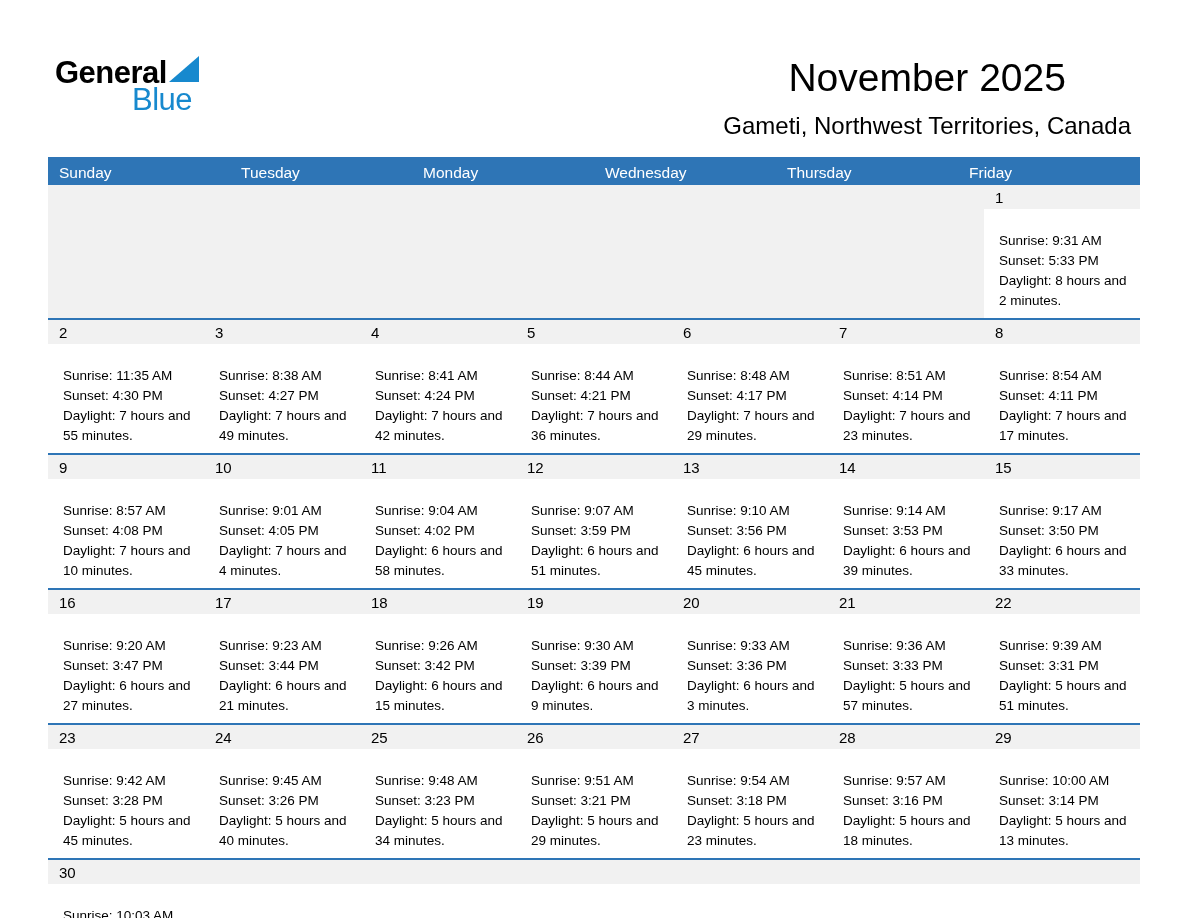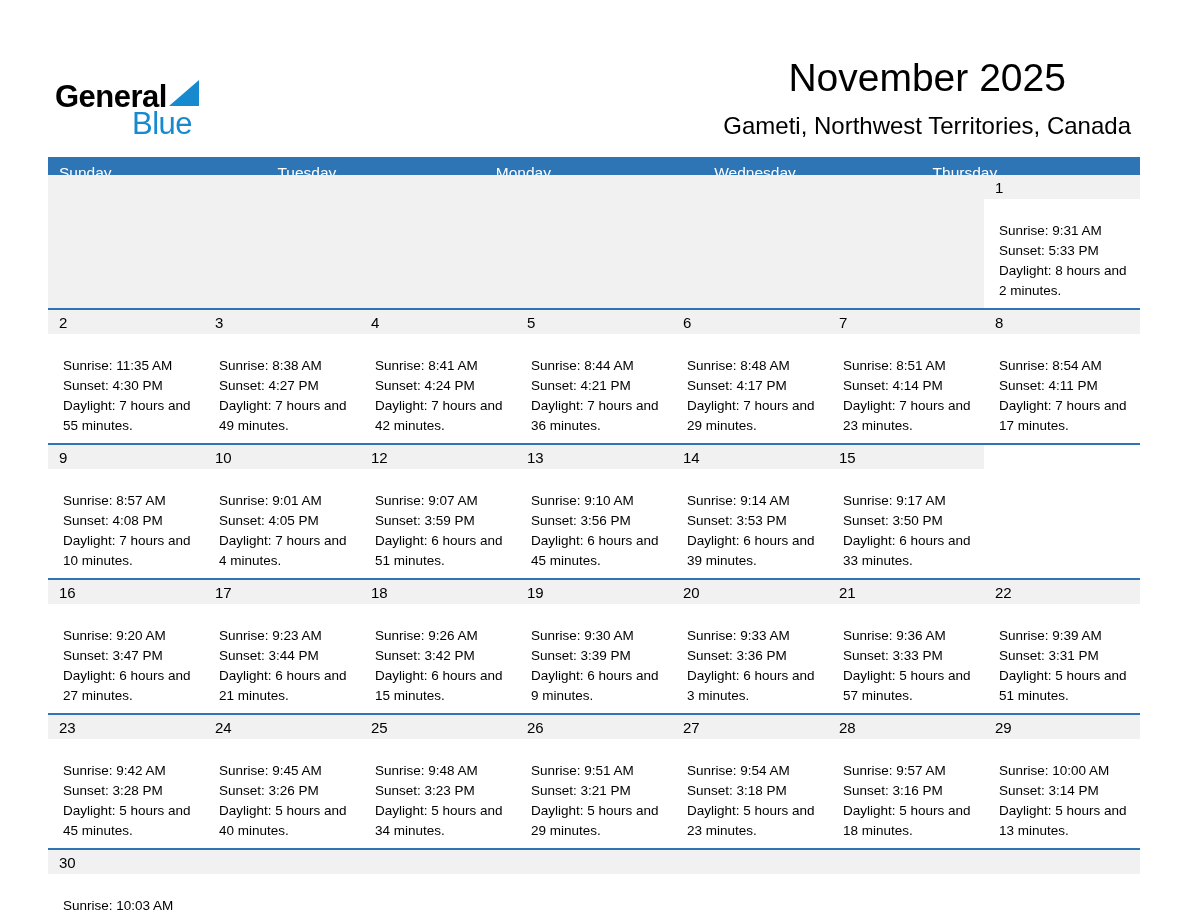--- a/index.html
+++ b/index.html
@@ -9,32 +9,32 @@
   }
   html,body{margin:0;padding:0;}
   body{
     width:1188px;height:918px;
     background:#ffffff;
     font-family:"Liberation Sans", sans-serif;
     color:#000;
     position:relative;
     overflow:hidden;
   }
-  .logo{position:absolute;left:55px;top:80px;line-height:1;}
+  .logo{position:absolute;left:55px;top:56px;line-height:1;}
   .logo-line1{display:flex;align-items:flex-end;font-size:31px;font-weight:bold;color:#000;letter-spacing:-0.5px;}
   .logo-tri{margin-left:2px;margin-bottom:1px;}
   .logo-line2{font-size:31px;font-weight:normal;color:var(--logo-blue);margin-left:77px;margin-top:-4px;letter-spacing:-0.5px;}
   .header-right{position:absolute;right:57px;top:56px;text-align:center;}
   .cal-title{font-size:39px;color:#000;font-weight:normal;margin:0;}
   .cal-subtitle{font-size:24px;color:#000;margin-top:12px;}
   .calendar{position:absolute;left:48px;top:157px;width:1092px;}
   .weekday-row{
-    display:grid;grid-template-columns:repeat(5,1fr);
+    display:grid;grid-template-columns:repeat(6,1fr);
     background:var(--blue);color:#fff;
-    height:18px;line-height:32px;font-size:15.5px;
+    height:28px;line-height:32px;font-size:15.5px;
   }
   .weekday-row > div{padding-left:11px;}
   .week{
     display:grid;grid-template-columns:repeat(7,1fr);
     border-top:2px solid var(--blue);
     min-height:107px;
     background:#fff;
   }
   .week.first{border-top:none;}
   .cell{min-width:0;}
@@ -165,20 +165,28 @@
         </div>
         <div class="cell day">
           <div class="strip">10</div>
           <div class="content">
             <div>Sunrise: 9:01 AM</div>
             <div>Sunset: 4:05 PM</div>
             <div>Daylight: 7 hours and 4 minutes.</div>
           </div>
         </div>
         <div class="cell day">
+          <div class="strip">11</div>
+          <div class="content">
+            <div>Sunrise: 9:04 AM</div>
+            <div>Sunset: 4:02 PM</div>
+            <div>Daylight: 6 hours and 58 minutes.</div>
+          </div>
+        </div>
+        <div class="cell day">
           <div class="strip">12</div>
           <div class="content">
             <div>Sunrise: 9:07 AM</div>
             <div>Sunset: 3:59 PM</div>
             <div>Daylight: 6 hours and 51 minutes.</div>
           </div>
         </div>
         <div class="cell day">
           <div class="strip">13</div>
           <div class="content">

